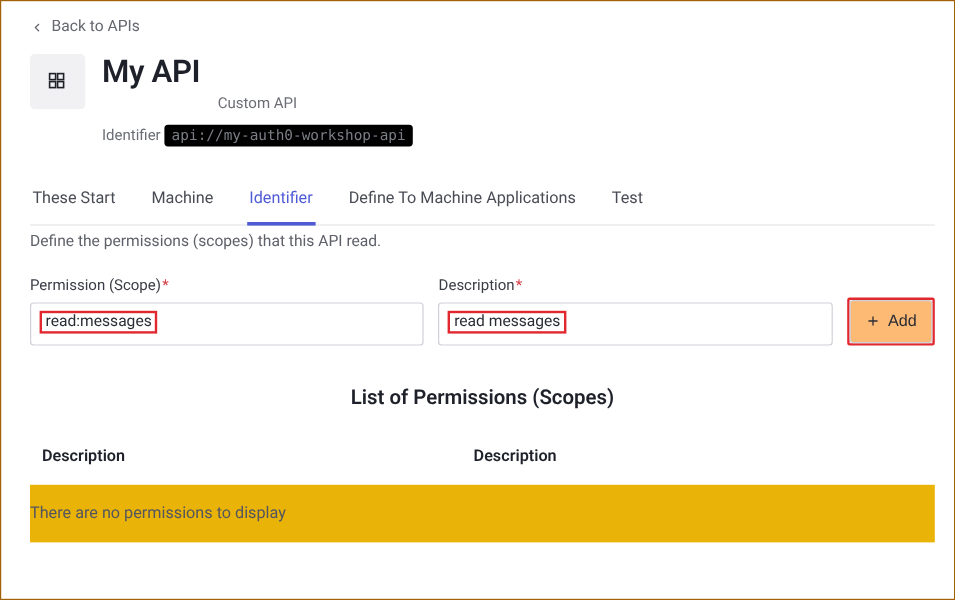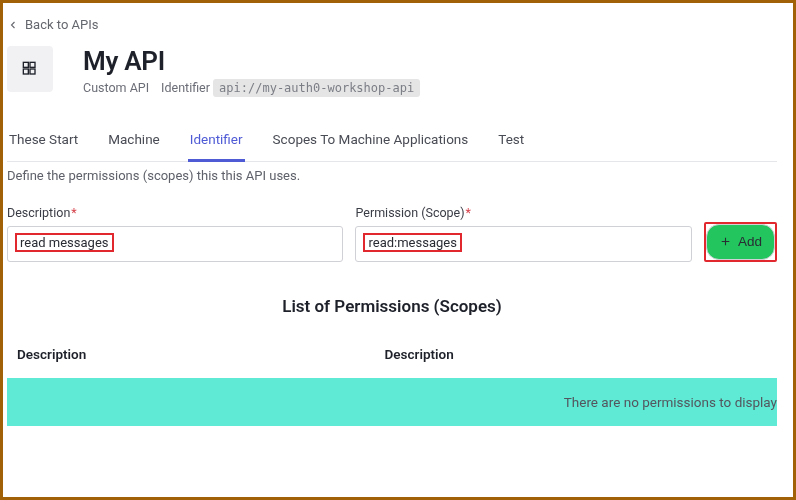--- a/index.html
+++ b/index.html
@@ -5,37 +5,37 @@
   * { box-sizing: border-box; margin: 0; padding: 0; }
   body {
     font-family: -apple-system, BlinkMacSystemFont, "Segoe UI", Roboto, Arial, sans-serif;
     background: #fff;
     color: #1e212a;
     font-size: 14px;
   }
   .frame {
     width: 796px;
     height: 500px;
-    border: 3px solid #a16207;
-    padding: 14px 16px 0 4px;
+    border: 1px solid #a16207;
+    padding: 14px 16px 0 24px;
     position: relative;
   }
   .backlink {
     display: inline-flex;
     align-items: center;
     gap: 6px;
     color: #65676e;
     font-size: 13px;
     cursor: pointer;
   }
   .backlink svg { stroke: #65676e; }
   .header {
     display: flex;
     align-items: flex-start;
-    gap: 30px;
+    gap: 14px;
     margin-top: 12px;
   }
   .api-icon-box {
     width: 46px;
     height: 46px;
     background: #f1f1f3;
     border-radius: 4px;
     display: flex;
     align-items: center;
     justify-content: center;
@@ -46,25 +46,26 @@
     letter-spacing: -0.3px;
     color: #1e212a;
   }
   .api-subline {
     display: flex;
     align-items: center;
     gap: 12px;
     margin-top: 4px;
     font-size: 12.5px;
     color: #6c6e77;
+    flex-direction: column;
   }
   .identifier-label { color: #6c6e77; }
   .identifier-code {
     font-family: ui-monospace, SFMono-Regular, Menlo, Consolas, monospace;
-    background: #e5e5e5;
+    background: #000000;
     color: #7c7e86;
     font-size: 12px;
     padding: 2px 6px;
     border-radius: 3px;
   }
   .tabs {
     display: flex;
     gap: 26px;
     border-bottom: 1px solid #e5e6ea;
     margin-top: 26px;
@@ -136,22 +137,22 @@
     padding: 0 3px;
     font-size: 13px;
     pointer-events: none;
     color: #2a2c34;
     background: #fff;
   }
   .add-btn {
     height: 36px;
     padding: 0 12px;
     border: 1px solid #d0d1d7;
-    background: #22c55e;
-    border-radius: 13px;
+    background: #fdba74;
+    border-radius: 3px;
     display: inline-flex;
     align-items: center;
     gap: 6px;
     font-size: 13.5px;
     color: #2a2c34;
     cursor: pointer;
   }
   .add-wrap {
     display: inline-flex;
     padding: 0;
@@ -168,24 +169,24 @@
     padding: 10px 10px;
   }
   .th {
     font-size: 13.5px;
     font-weight: 600;
     color: #1e212a;
   }
   .th-perm { flex: 0 0 49%; }
   .th-desc { flex: 1; }
   .empty-row {
-    background: #5eead4;
+    background: #eab308;
     color: #54565f;
     font-size: 13.5px;
-    text-align: right;
+    text-align: left;
     padding: 16px 0;
     margin-top: 6px;
   }
 </style>
 </head>
 <body>
 
 <div class="frame">
 
   <div class="backlink">
@@ -213,43 +214,43 @@
           <span class="identifier-code">api://my-auth0-workshop-api</span>
         </span>
       </div>
     </div>
   </div>
 
   <div class="tabs">
     <div class="tab">These Start</div>
     <div class="tab">Machine</div>
     <div class="tab active">Identifier</div>
-    <div class="tab">Scopes To Machine Applications</div>
+    <div class="tab">Define To Machine Applications</div>
     <div class="tab">Test</div>
   </div>
 
-  <div class="section-desc">Define the permissions (scopes) this this API uses.</div>
+  <div class="section-desc">Define the permissions (scopes) that this API read.</div>
 
   <div class="form-row">
     <div class="field">
       <div class="field-label">
+        <span>Permission (Scope)</span><span class="req">*</span>
+      </div>
+      <div class="hl-input-wrap">
+        <input class="text-input" type="text" value="read:messages" style="">
+        <span class="hl-text-overlay">read:messages</span>
+      </div>
+    </div>
+    <div class="field">
+      <div class="field-label">
         <span>Description</span><span class="req">*</span>
       </div>
       <div class="hl-input-wrap">
         <input class="text-input" type="text" value="read messages" style="">
         <span class="hl-text-overlay">read messages</span>
-      </div>
-    </div>
-    <div class="field">
-      <div class="field-label">
-        <span>Permission (Scope)</span><span class="req">*</span>
-      </div>
-      <div class="hl-input-wrap">
-        <input class="text-input" type="text" value="read:messages" style="">
-        <span class="hl-text-overlay">read:messages</span>
       </div>
     </div>
     <span class="hl add-wrap">
       <button class="add-btn">
         <svg width="13" height="13" viewBox="0 0 24 24" fill="none" stroke="#2a2c34" stroke-width="2">
             <path d="M12 5v14M5 12h14"></path>
           </svg>
         <span>Add</span>
       </button>
     </span>

